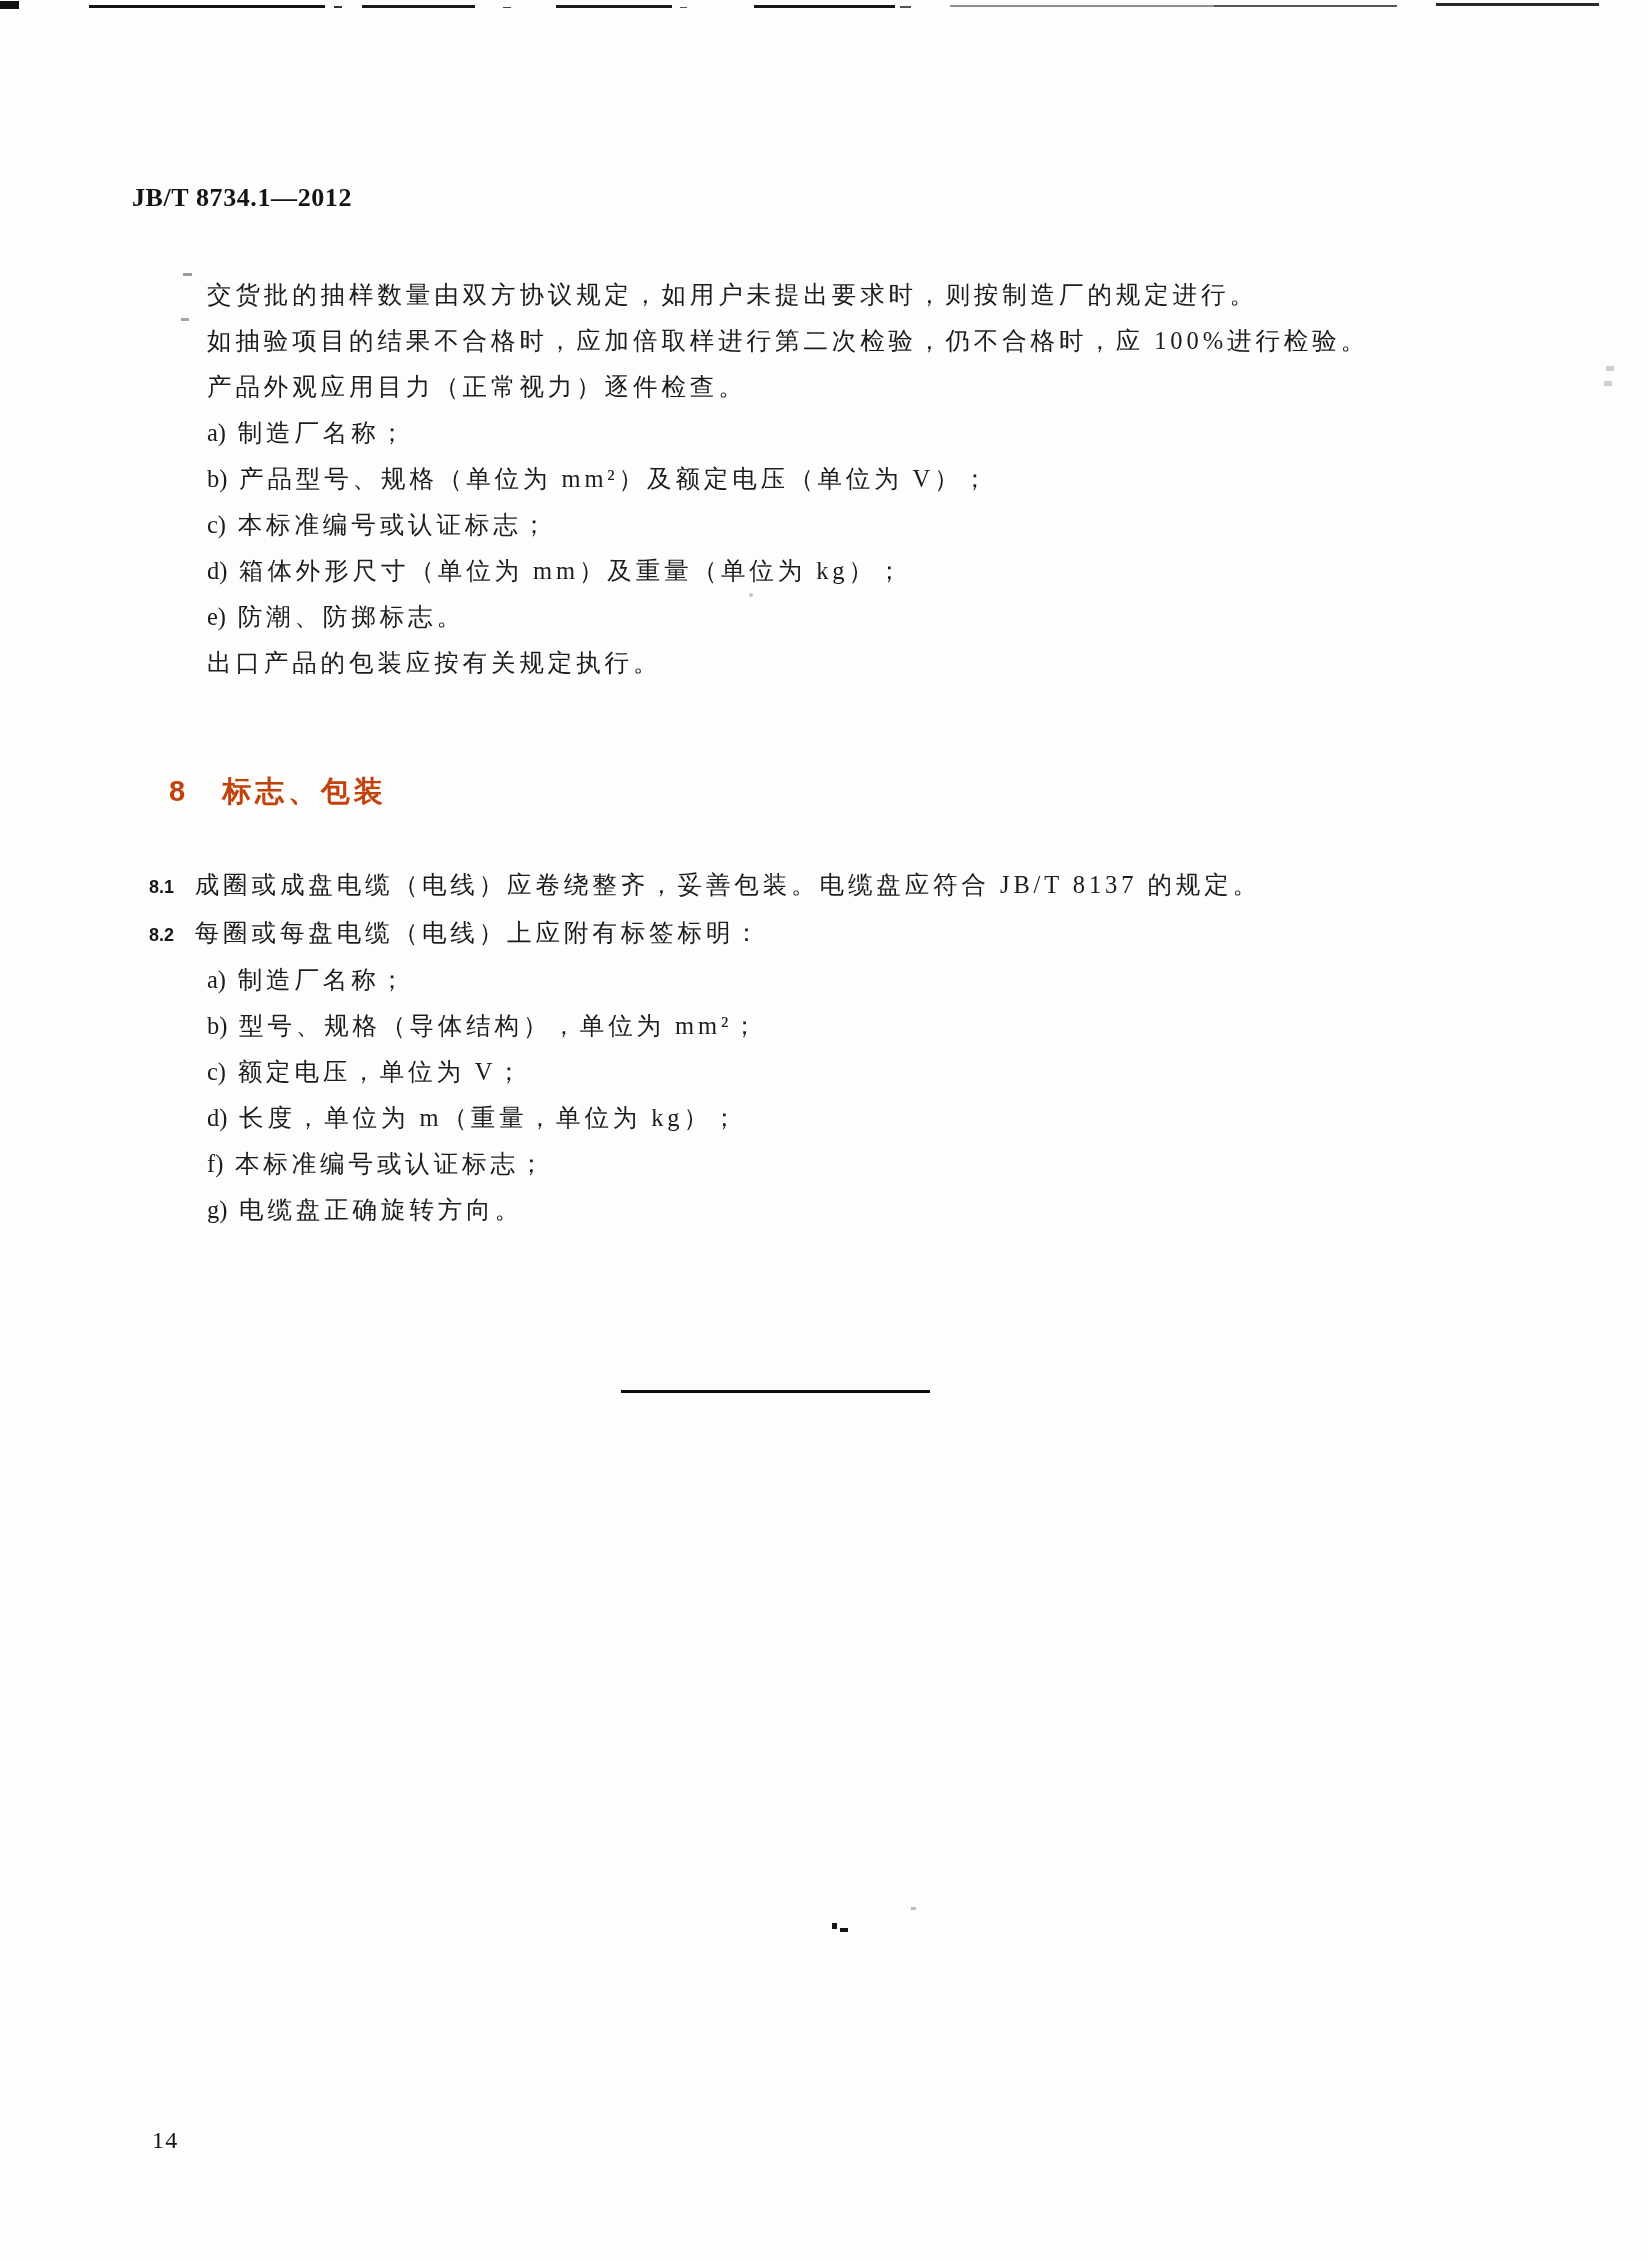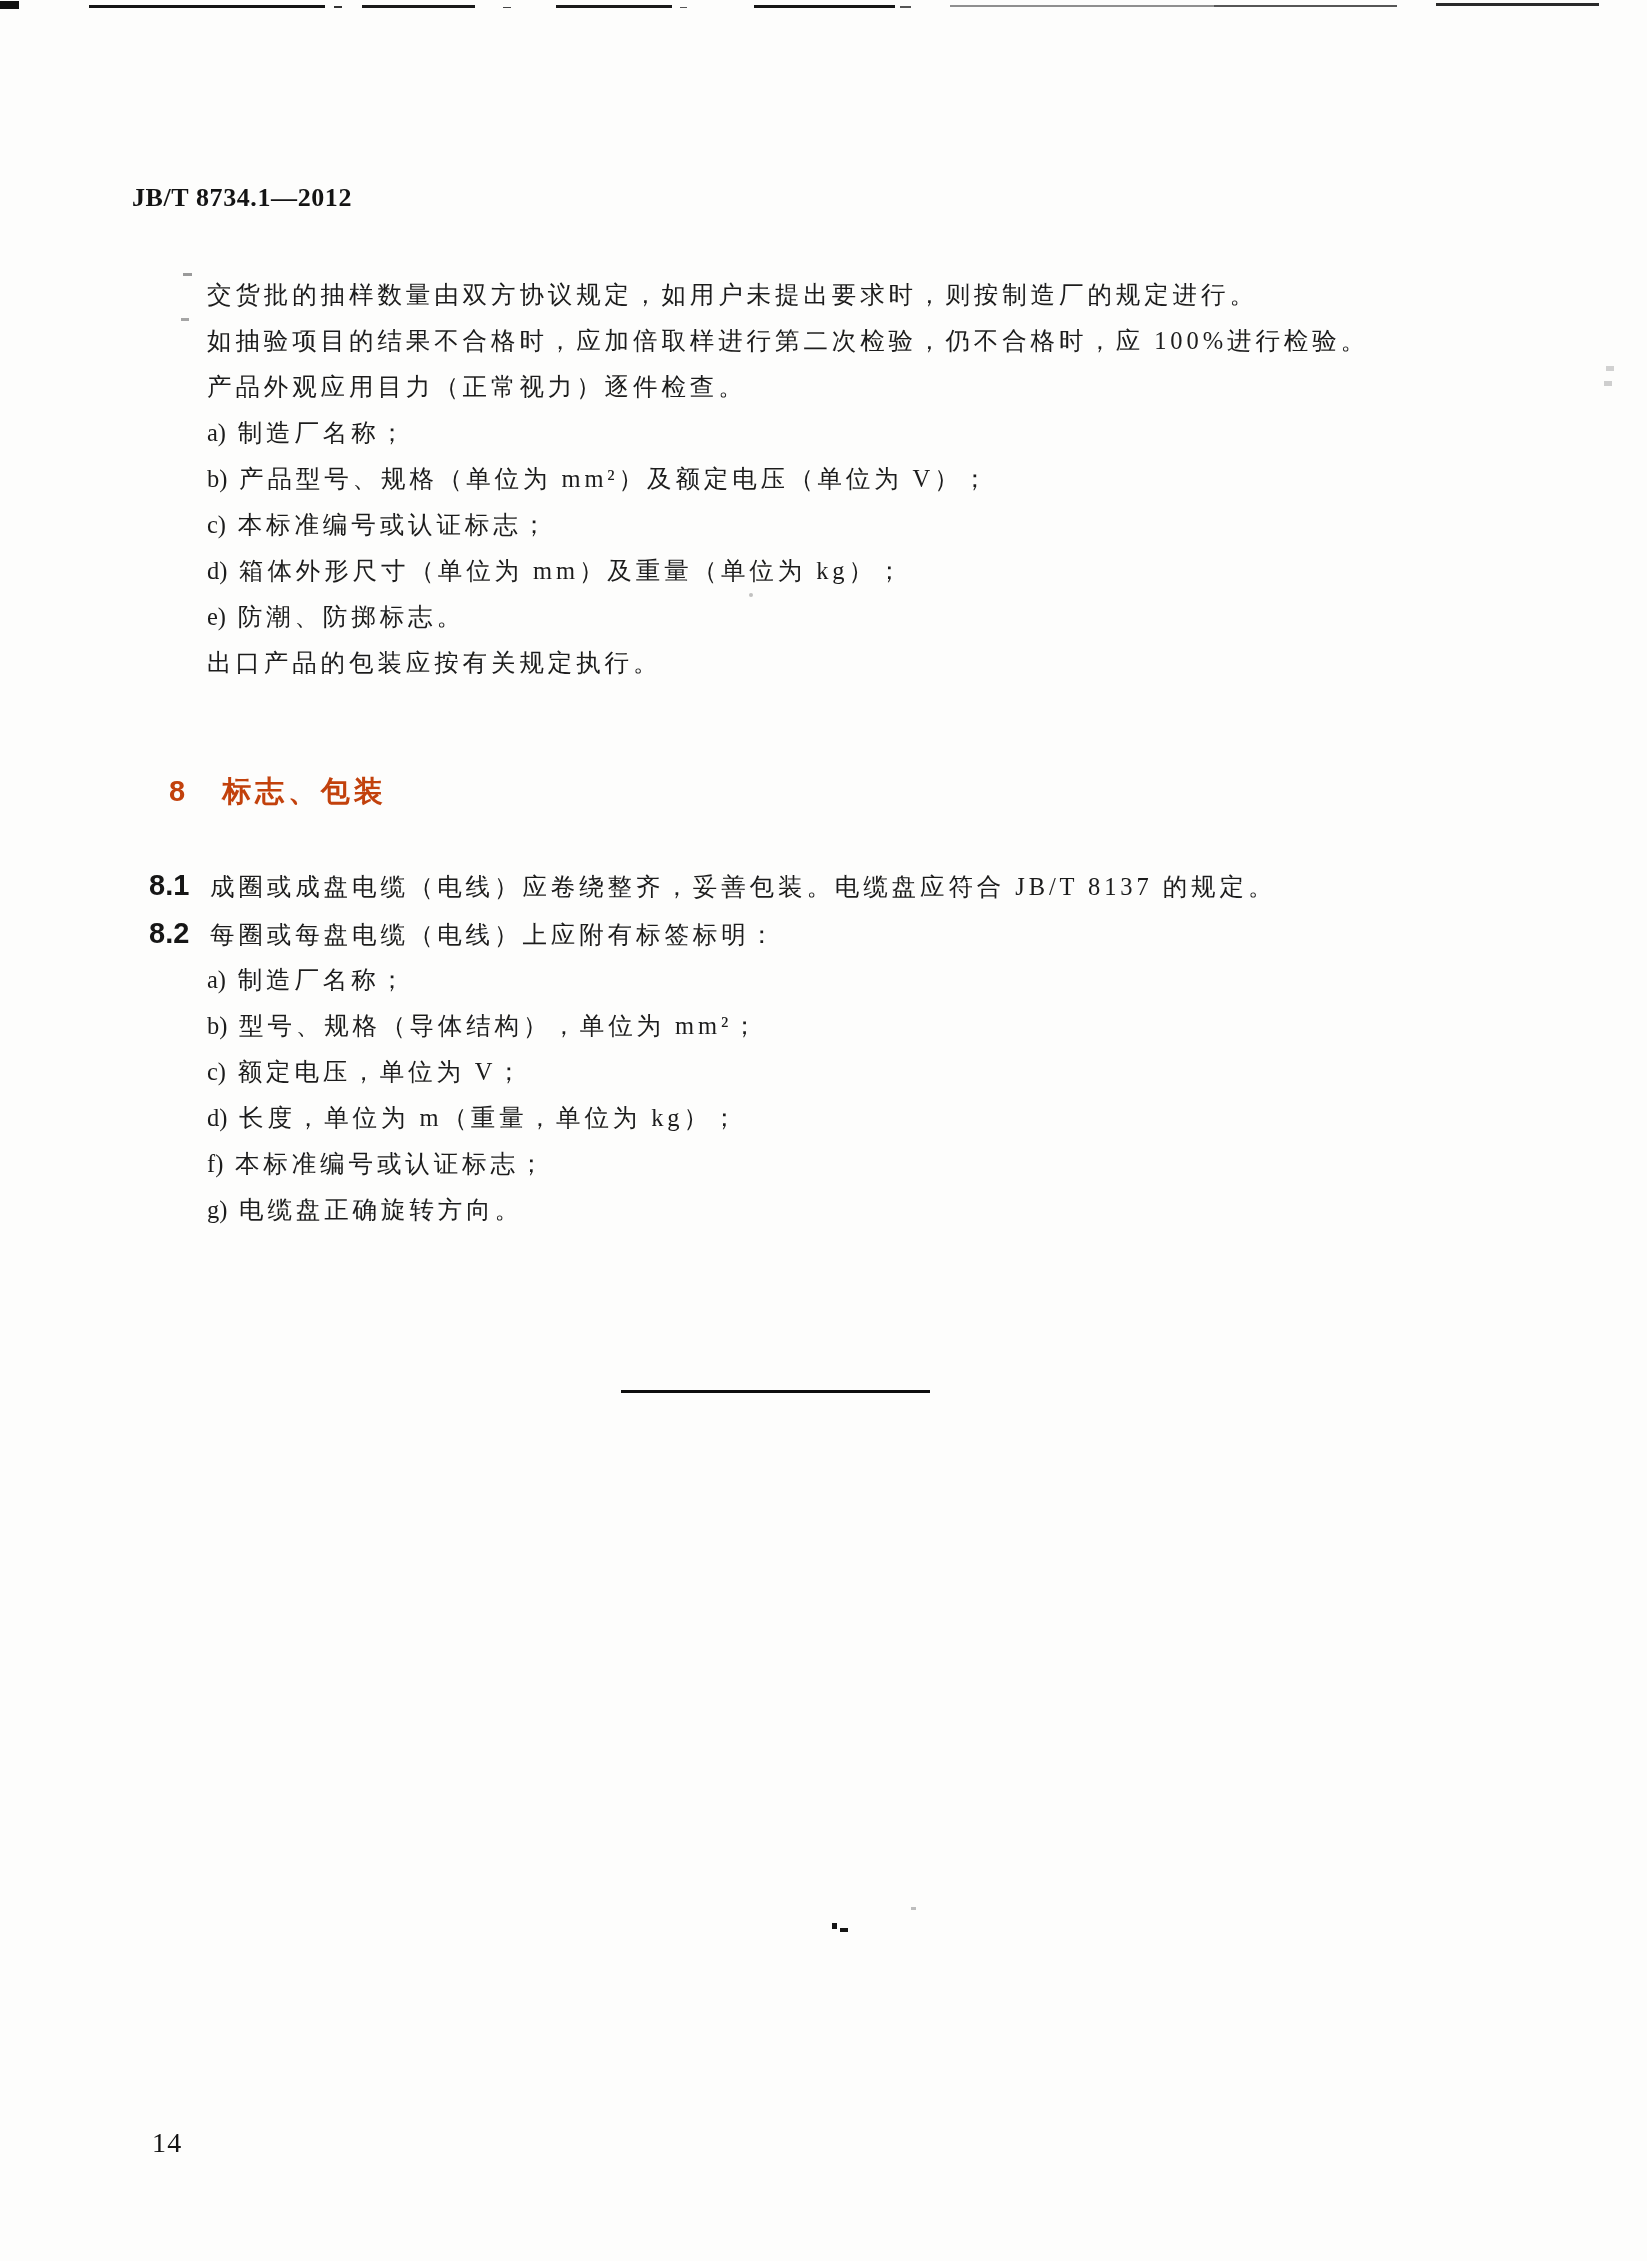--- a/index.html
+++ b/index.html
@@ -37,35 +37,35 @@
     white-space:nowrap;
     margin-left:12px;
   }
   .sec-heading .sec-num{display:inline-block;margin-right:37px;letter-spacing:0;}
   .sec-heading .sec-title{letter-spacing:3.9px;}
   
   .clause{position:absolute;left:149px;width:1292px;white-space:nowrap;}
   .clause-num{
     display:inline-block;margin-right:20.7px;
     font-family:"Liberation Sans", sans-serif;
-    font-weight:700;font-size:29px;letter-spacing:0;color:#161616;
+    font-weight:700;font-size:18px;letter-spacing:0;color:#161616;
     vertical-align:baseline;
   }
   .clause-81{top:862px;}
   .clause-82{top:910px;}
   .label-block{position:absolute;left:158px;top:957px;width:1227px;}
   
   .divider{
     position:absolute;left:621px;top:1390px;width:309px;height:3.2px;
     background:#0e0e0e;
   }
   
   .page-num{
     position:absolute;left:152px;top:2127px;
-    font-size:28px;color:#141414;letter-spacing:1.3px;
+    font-size:24px;color:#141414;letter-spacing:1.3px;
   }
 </style>
 </head>
 <body>
 
 <div class="page">
 
   <div class="artifact" style="left:0;top:1.3px;width:19.4px;height:7.8px;background:#111;"></div>
   <div class="artifact" style="left:89px;top:5.2px;width:236px;height:3.2px;background:#151515;"></div>
   <div class="artifact" style="left:334px;top:5.8px;width:7.8px;height:2.6px;background:#333;"></div>

